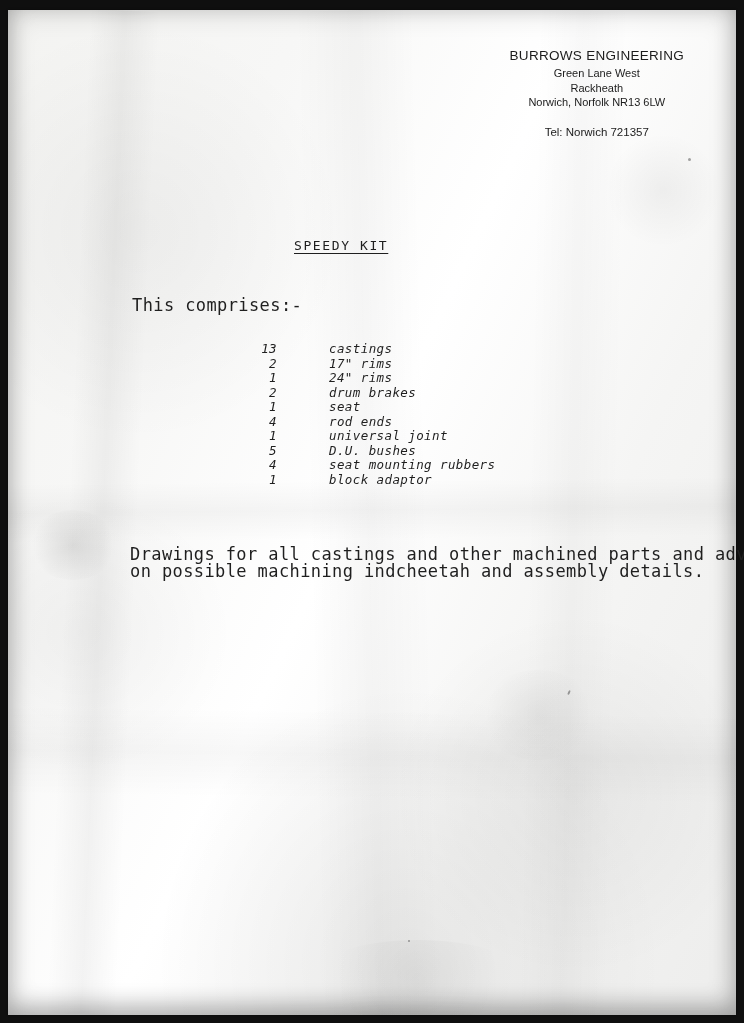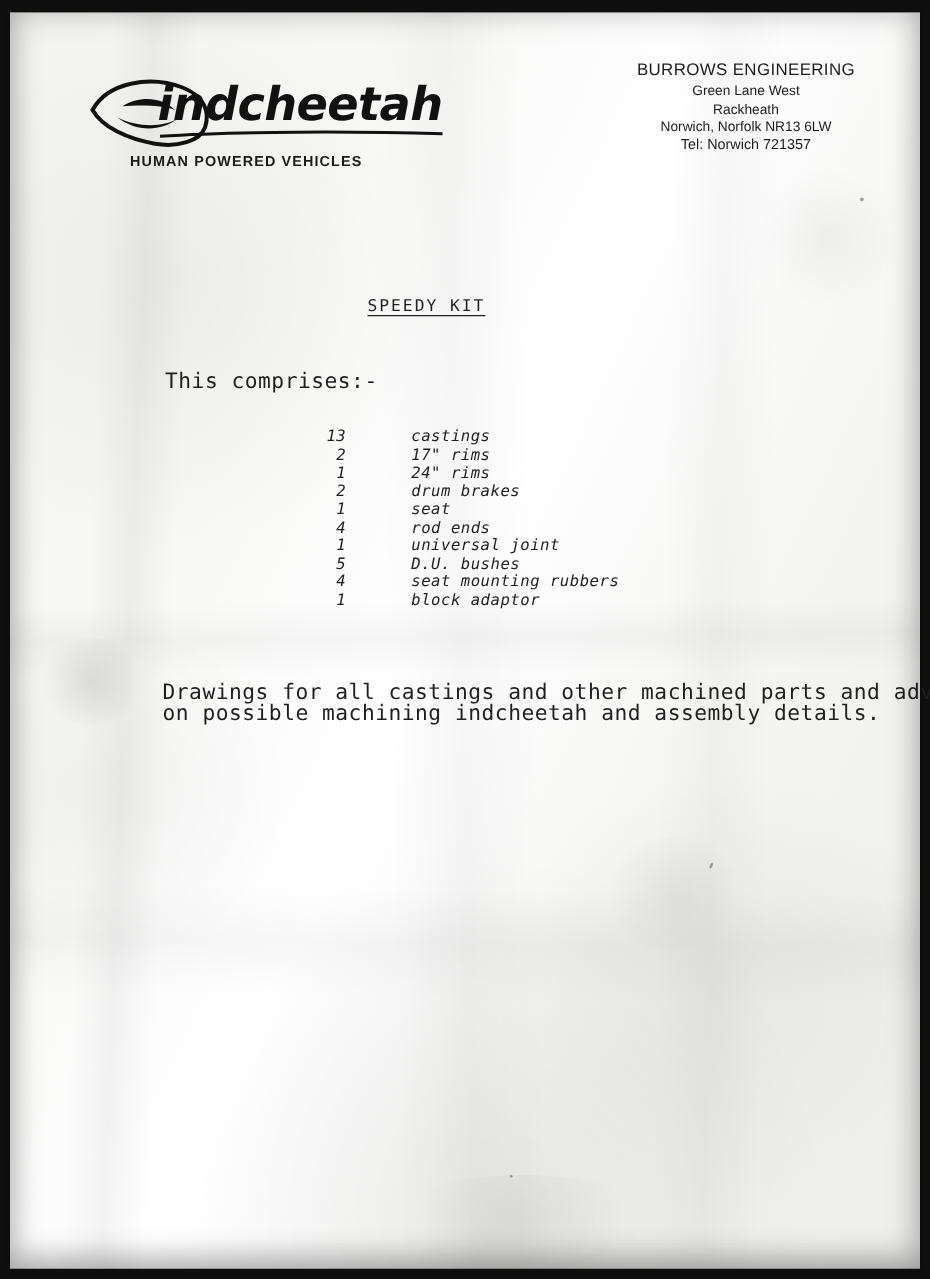--- a/index.html
+++ b/index.html
@@ -116,21 +116,21 @@
     margin-bottom: 3px;
     white-space: nowrap;
   }
   .addr-line {
     font-family: "Liberation Sans", sans-serif;
     font-size: 11px;
     line-height: 14.5px;
     white-space: nowrap;
   }
   .addr-tel {
-    margin-top: 0;
+    margin-top: 16px;
     font-family: "Liberation Sans", sans-serif;
     font-size: 11.5px;
     white-space: nowrap;
   }
 
   
   .typed {
     font-family: "DejaVu Sans Mono", monospace;
     color: #1f1f1f;
     font-size: 17px;
@@ -212,34 +212,20 @@
 
     <div class="smudge" style="left:20px;  top:500px; width:90px;  height:70px;"></div>
     <div class="smudge" style="left:470px; top:660px; width:120px; height:90px; opacity:.55;"></div>
     <div class="smudge" style="left:300px; top:930px; width:220px; height:80px; opacity:.5;"></div>
     <div class="smudge" style="left:600px; top:120px; width:110px; height:120px; opacity:.45;"></div>
 
     <div class="speck" style="left:680px; top:148px; width:3px; height:3px;"></div>
     <div class="speck" style="left:400px; top:930px; width:2px; height:2px;"></div>
     <div class="speck" style="left:560px; top:680px; width:2px; height:5px; transform:rotate(25deg);"></div>
 
-    <div class="logo-block">
-      <div class="logo-mark">
-        <svg class="logo-swoosh" width="250" height="62" viewBox="0 0 250 62">
-          <path d="M6 30 C 18 8, 52 2, 78 12 C 96 19, 100 32, 96 44 C 92 55, 74 60, 56 57 C 34 53, 14 44, 6 30 Z" fill="none" stroke="#111" stroke-width="3.2"></path>
-          <path d="M30 27 C 44 18, 62 20, 72 30 C 62 26, 44 26, 30 27 Z" fill="#111"></path>
-          <path d="M26 36 C 42 44, 62 44, 74 37 C 60 48, 40 47, 26 36 Z" fill="#111"></path>
-        </svg>
-        <div class="logo-word">indcheetah</div>
-        <svg style="position:absolute; left:58px; top:46px;" width="230" height="8" viewBox="0 0 230 8">
-          <path d="M2 5 C 60 1, 160 1, 228 3" fill="none" stroke="#111" stroke-width="2.4"></path>
-        </svg>
-      </div>
-      <div class="logo-sub">HUMAN POWERED VEHICLES</div>
-    </div>
 
     <div class="address-block">
       <div class="addr-company">BURROWS ENGINEERING</div>
       <div class="addr-line">Green Lane West</div>
       <div class="addr-line">Rackheath</div>
       <div class="addr-line">Norwich, Norfolk NR13 6LW</div>
       <div class="addr-tel">Tel: Norwich 721357</div>
     </div>
 
     <div class="typed doc-title">SPEEDY KIT</div>

